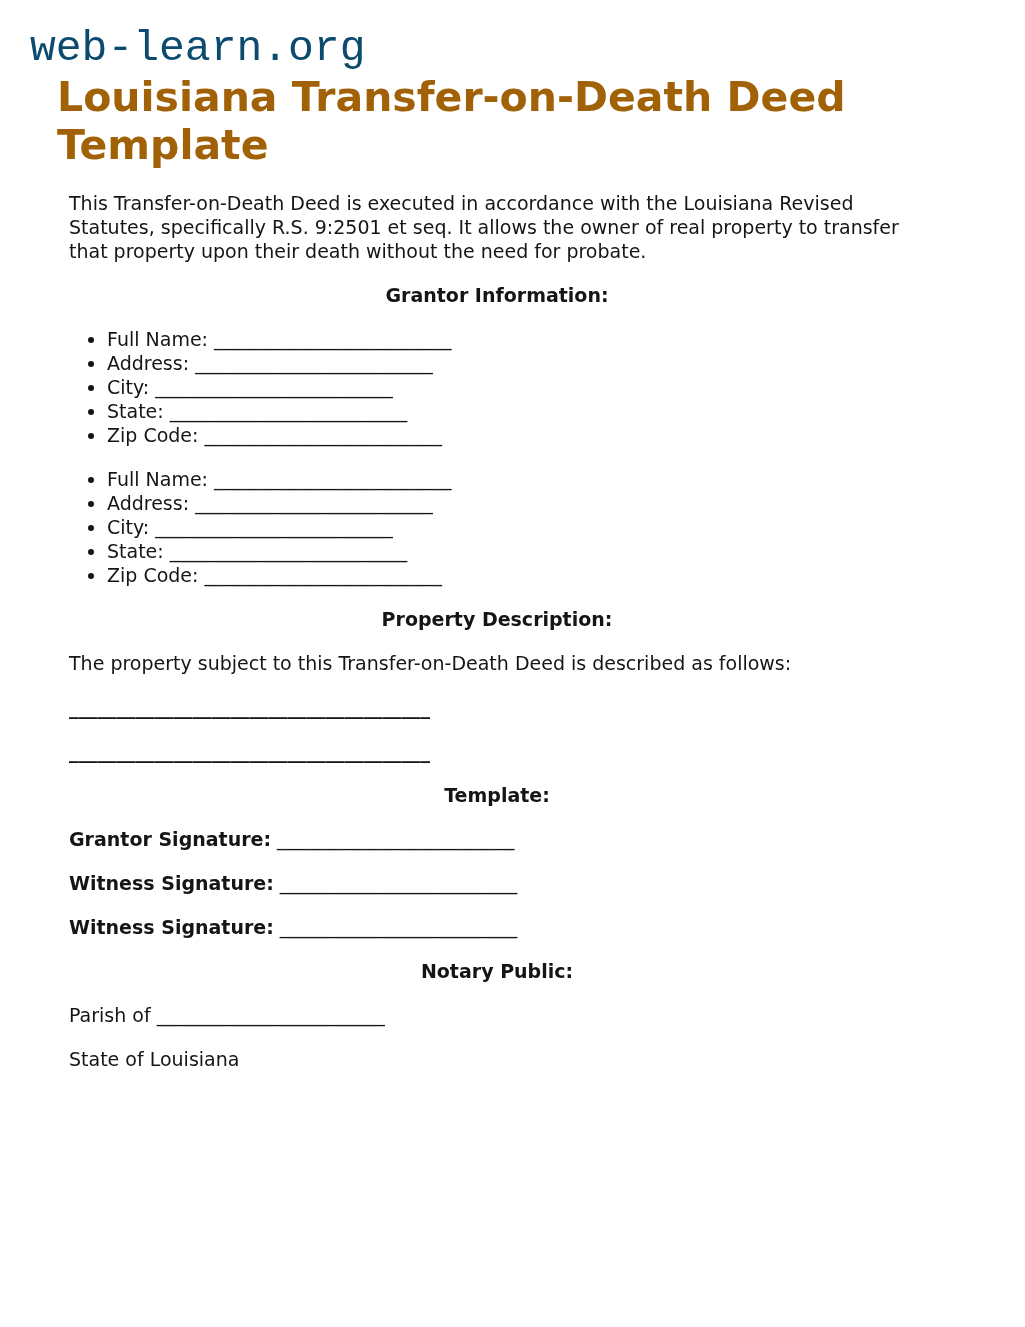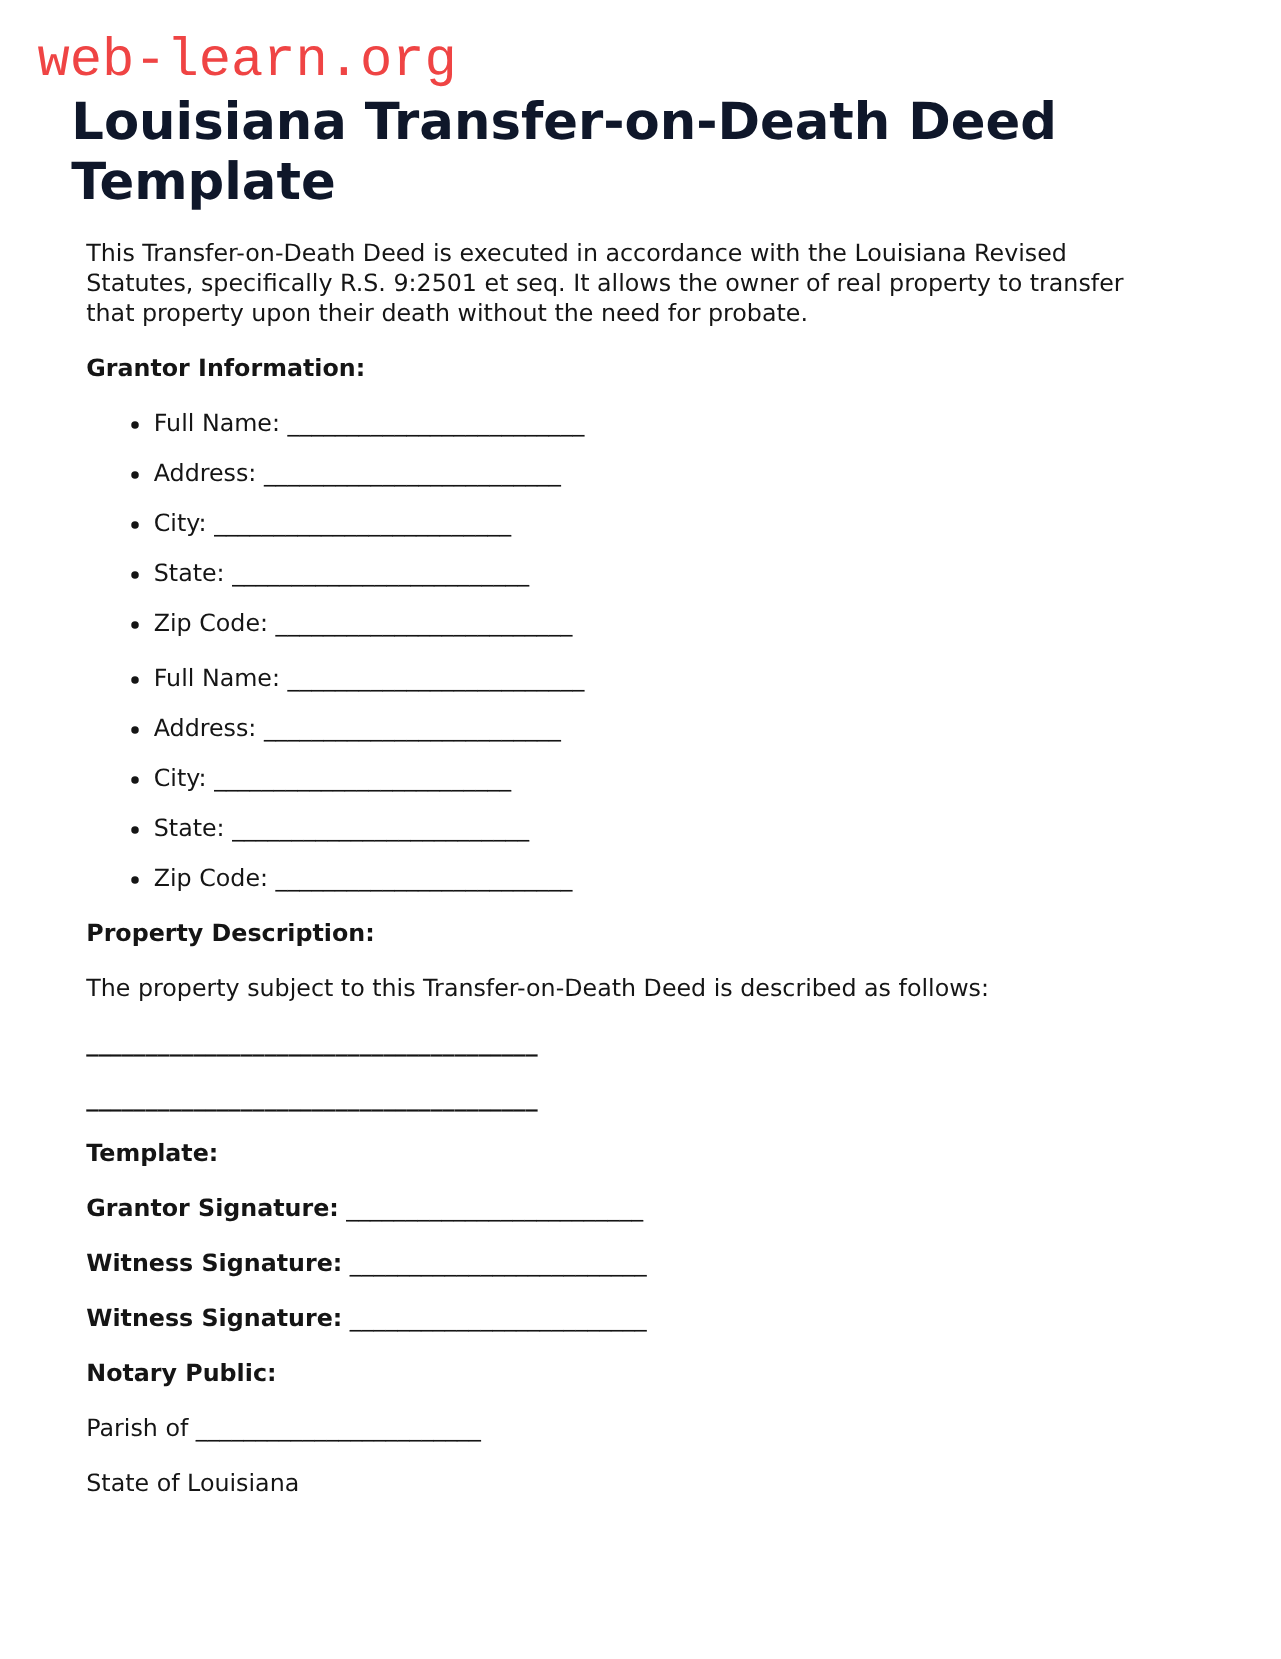--- a/index.html
+++ b/index.html
@@ -18,45 +18,45 @@
     width: 1025px;
     min-height: 1327px;
     padding: 24px 88px 80px 57px;
     background: #ffffff;
   }
   .logo {
     font-family: "Liberation Mono", monospace;
     font-size: 43px;
     line-height: 1.15;
     font-weight: normal;
-    color: #ef4444;
+    color: #0c4a6e;
     margin: 0 0 0 -27px;
     white-space: nowrap;
   }
   h1.title {
     font-size: 41px;
     line-height: 48px;
     font-weight: bold;
-    color: #0f172a;
+    color: #a16207;
     margin: 0 0 22px 0;
   }
   p {
     font-size: 19px;
     line-height: 24px;
     margin: 20px 12px;
   }
-  .b { font-weight: bold; }
+  .b { font-weight: bold; text-align: center; }
   ul.fields {
     font-size: 19px;
     line-height: 24px;
     margin: 20px 0;
     padding-left: 50px;
     list-style-type: disc;
   }
-  ul.fields li { margin: 16px; padding: 0; }
+  ul.fields li { margin: 0; padding: 0; }
   .blank { white-space: nowrap; }
   .blank-line { letter-spacing: 0; font-weight: bold; }
 </style>
 </head>
 <body>
 
 <div class="page">
 
   <div class="logo">web-learn.org</div>
 

